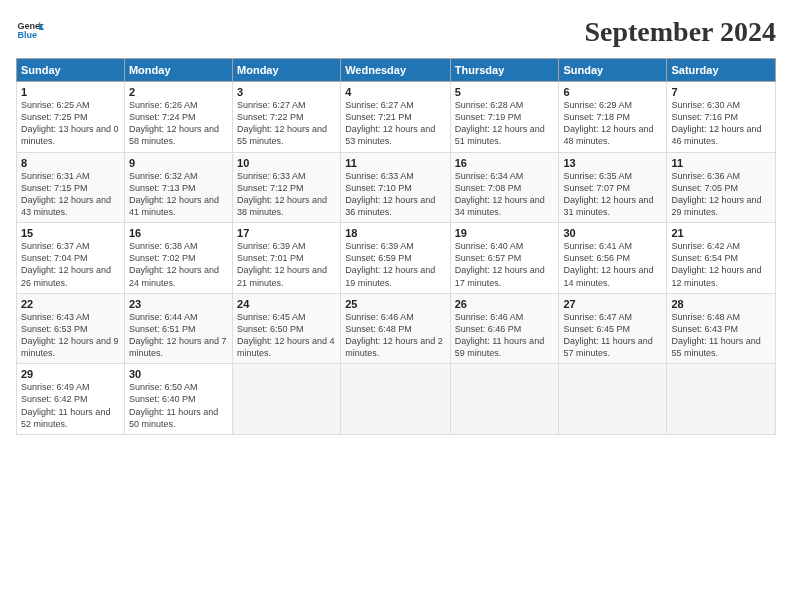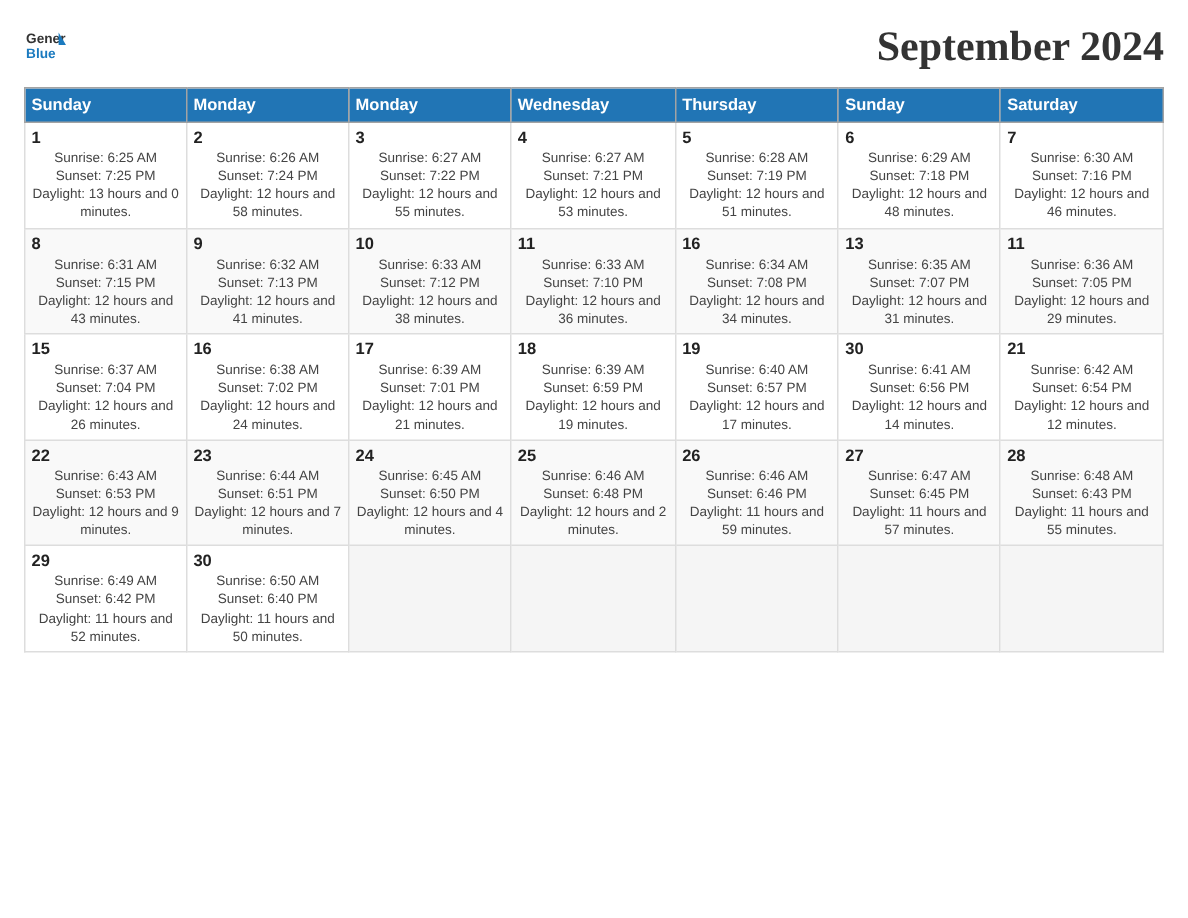--- a/index.html
+++ b/index.html
@@ -71,21 +71,20 @@
       font-size: 11px;
       font-weight: bold;
       color: #222;
       display: block;
       margin-bottom: 1px;
     }
     .day-info {
       color: #444;
       line-height: 1.35;
       font-size: 9px;
-      text-align: center;
     }
     tr:nth-child(even) td:not(.empty) {
       background: #f9f9f9;
     }
   </style>
 </head>
 <body>
 
 <div class="page">
   <div class="header">

